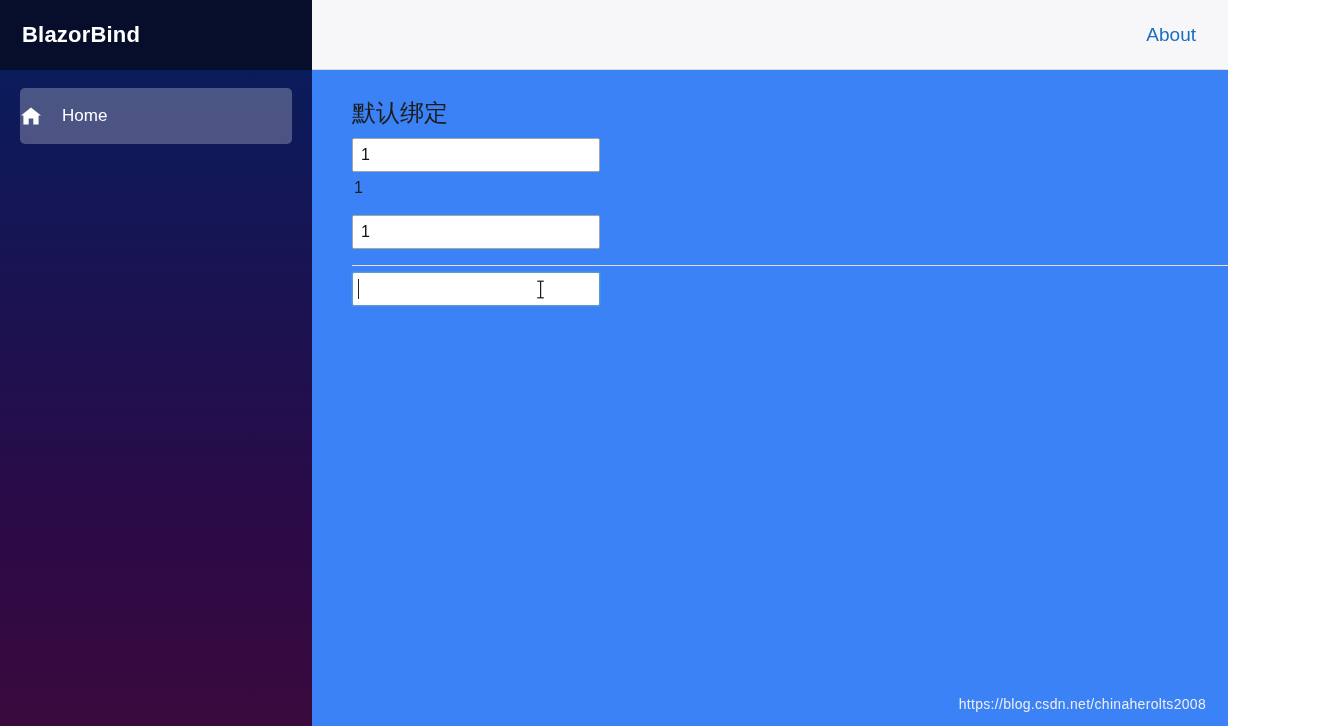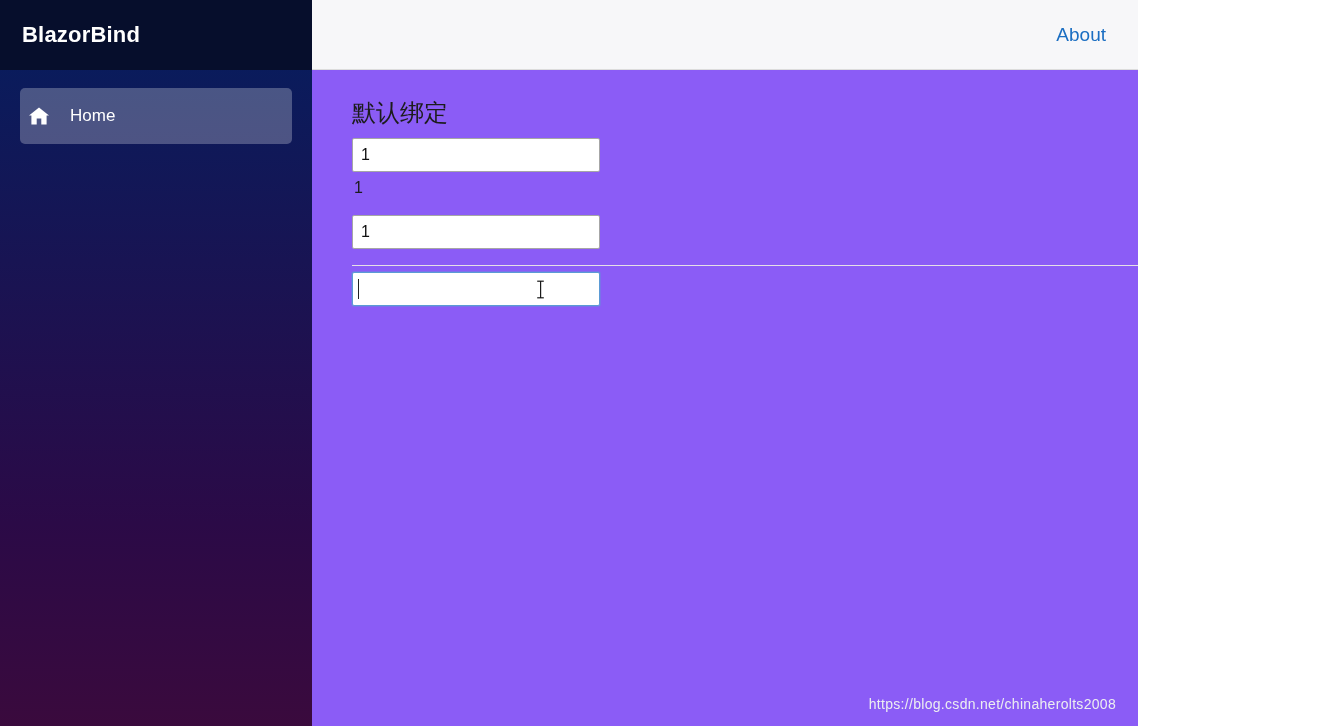--- a/index.html
+++ b/index.html
@@ -7,21 +7,21 @@
   html, body {
     margin: 0; padding: 0;
     width: 1330px; height: 726px;
     overflow: hidden;
     font-family: "Liberation Sans", "DejaVu Sans", sans-serif;
     background: #ffffff;
   }
 
   #app {
     position: relative;
-    width: 1138px;
+    width: 1228px;
     height: 726px;
     display: flex;
     background: #fcfcfd;
   }
 
   
   .sidebar {
     width: 312px;
     height: 726px;
     flex: 0 0 312px;
@@ -45,21 +45,21 @@
   }
 
   .nav-list {
     padding: 18px 20px 0 20px;
   }
   .nav-item {
     display: flex;
     align-items: center;
     height: 56px;
     border-radius: 5px;
-    padding-left: 8px;
+    padding-left: 0;
     margin-bottom: 14px;
     cursor: pointer;
     color: #d7d7de;
     text-decoration: none;
     text-align: center;
   }
   .nav-item.active {
     background: rgba(255,255,255,0.26);
     color: #ffffff;
   }
@@ -78,21 +78,21 @@
     color: #e3e3ea;
     white-space: nowrap;
   }
   .nav-item.active .nav-label { color: #ffffff; }
 
   
   .main {
     flex: 1 1 auto;
     height: 726px;
     position: relative;
-    background: #8b5cf6;
+    background: #3b82f6;
     display: flex;
     flex-direction: column;
     min-width: 0;
   }
 
   .topbar {
     height: 70px;
     flex: 0 0 70px;
     background: #f7f7f9;
     border-bottom: 1px solid #dcdcdc;

